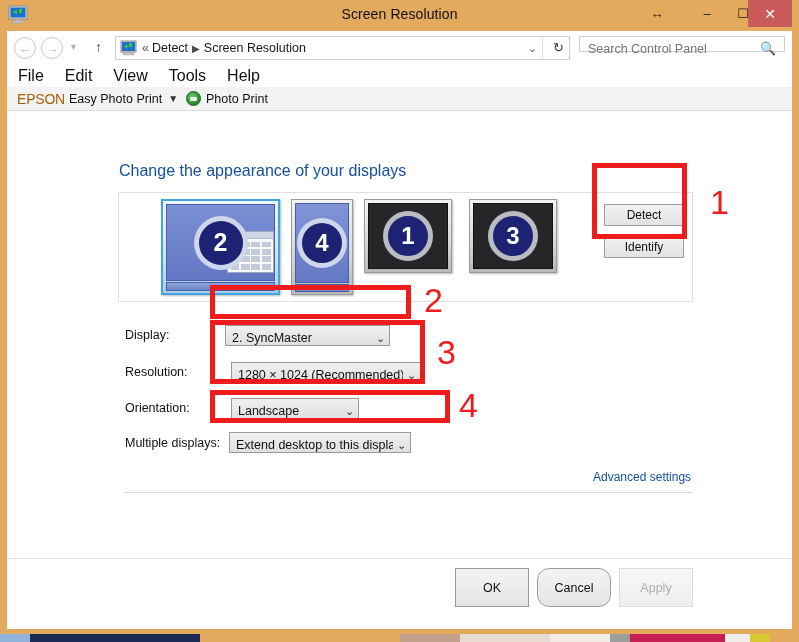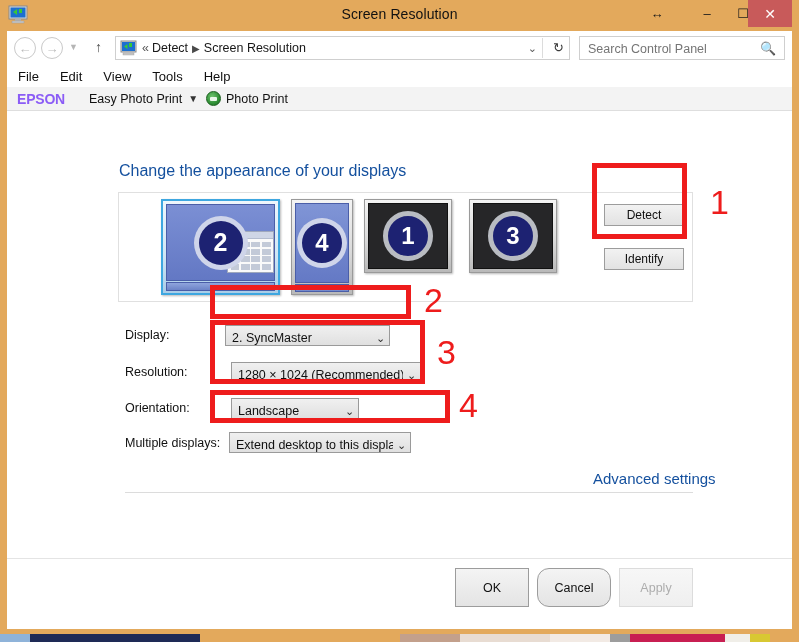--- a/index.html
+++ b/index.html
@@ -161,21 +161,21 @@
     background: #dcdcdc;
   }
   #refresh-btn {
     position: absolute;
     right: 5px; top: 3px;
     font-size: 13px; color: #3b3b3b;
   }
   #search-box {
     position: absolute;
     left: 572px; top: 5px;
-    width: 206px; height: 24px;
+    width: 206px; height: 16px;
     border: 1px solid #cfcfcf;
     background: #ffffff;
     box-sizing: border-box;
   }
   #search-input {
     position: absolute;
     left: 6px; top: 0;
     width: 170px; height: 22px;
     border: none; outline: none;
     font-family: "Liberation Sans", sans-serif;
@@ -194,45 +194,45 @@
     position: absolute;
     left: 0; top: 34px;
     width: 785px; height: 22px;
     background: #ffffff;
     display: flex;
     align-items: center;
     padding-left: 11px;
     box-sizing: border-box;
   }
   .menu-item {
-    font-size: 13px;
+    font-size: 16px;
     color: #101010;
     margin-right: 21px;
     cursor: default;
   }
 
   
   #epson-toolbar {
     position: absolute;
     left: 0; top: 56px;
     width: 785px; height: 24px;
     background: #f3f3f3;
     border-bottom: 1px solid #dedede;
     display: flex;
     align-items: center;
     padding-left: 10px;
     box-sizing: border-box;
   }
   #epson-logo {
     font-family: "Liberation Sans", sans-serif;
-    font-weight: bold;
+    font-weight: normal;
     font-size: 14px;
-    color: #8b5cf6;
+    color: #a16207;
     letter-spacing: -0.2px;
-    margin-right: 24px;
+    margin-right: 4px;
   }
   #epson-easy-photo-print {
     font-size: 12.5px; color: #111; margin-right: 6px;
   }
   #epson-caret { font-size: 10px; color: #333; margin-right: 8px; }
   #epson-printer-icon {
     width: 15px; height: 15px;
     border-radius: 50%;
     background: radial-gradient(circle at 40% 35%, #6fc46f 0%, #2f8f35 60%, #1d6b24 100%);
     border: 1px solid #195f1d;
@@ -410,21 +410,21 @@
     display: block;
     width: 80px; height: 22px;
     background: linear-gradient(180deg,#f2f2f2 0%, #e2e2e2 100%);
     border: 1px solid #9c9c9c;
     font-family: "Liberation Sans", sans-serif;
     font-size: 12px;
     color: #101010;
     box-sizing: border-box;
     cursor: default;
   }
-  #identify-button { margin-top: 22px; }
+  #identify-button { margin-top: 10px; }
 
   
   #settings-form { position: absolute; left: 0; top: 0; width: 785px; }
   .form-label {
     position: absolute;
     font-size: 12.5px;
     color: #101010;
     white-space: nowrap;
   }
   .combo {
@@ -464,21 +464,21 @@
   
   #main-display-status {
     position: absolute;
     left: 118px; top: 358px;
     font-size: 12.5px;
     color: #101010;
   }
   #advanced-settings-link {
     position: absolute;
     left: 586px; top: 358px;
-    font-size: 15px;
+    font-size: 12px;
     color: #14509e;
     cursor: pointer;
   }
   #status-divider {
     position: absolute;
     left: 118px; top: 380px;
     width: 568px; height: 1px;
     background: #dcdcdc;
   }
   .content-link {

